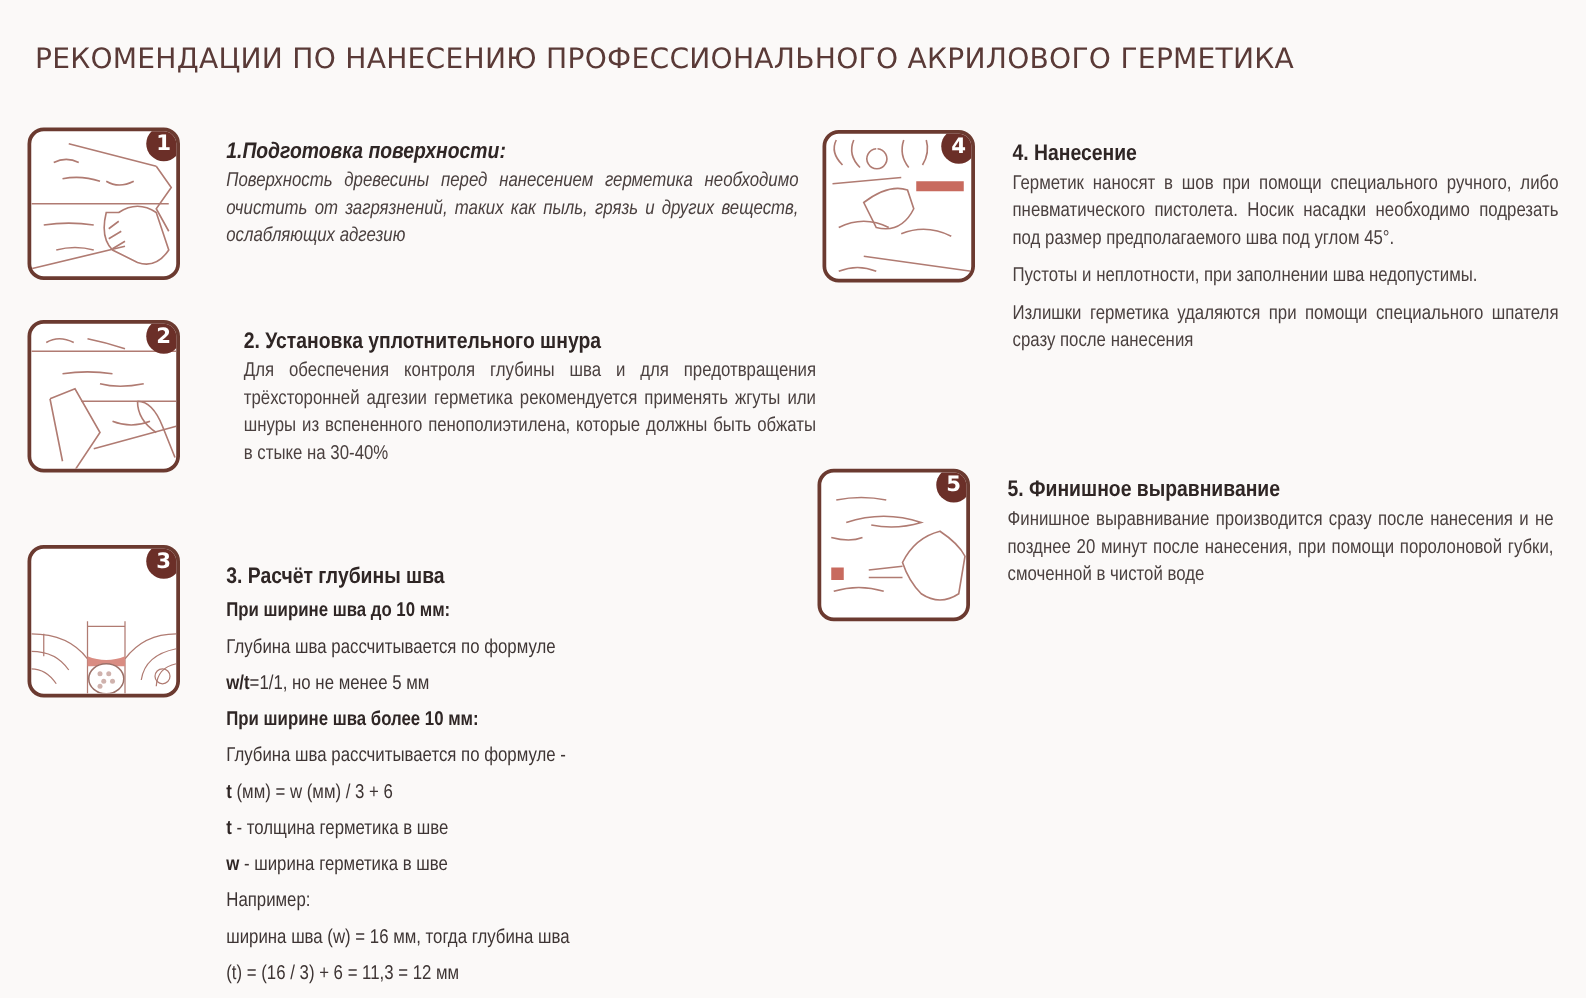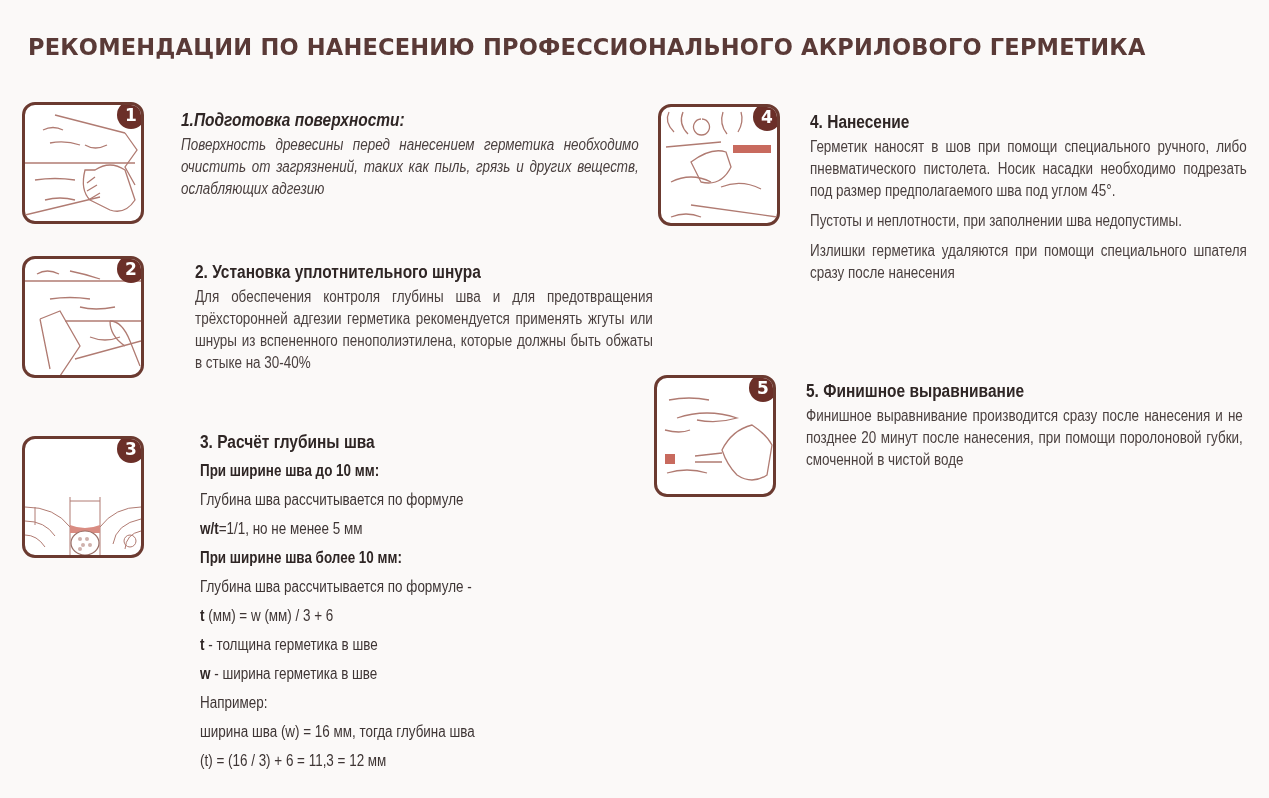--- a/index.html
+++ b/index.html
@@ -6,21 +6,21 @@
     body {
       width: 1269px; height: 798px; overflow: hidden;
       background: #fbf9f8;
       font-family: "Liberation Sans", sans-serif;
       color: #3a3130;
       position: relative;
     }
     .title {
       position: absolute; left: 28px; top: 34px;
       font-family: "DejaVu Sans", sans-serif;
-      font-weight: bold; font-size: 22.5px; letter-spacing: 0.2px;
+      font-weight: normal; font-size: 22.5px; letter-spacing: 0.2px;
       color: #5a3a37; white-space: nowrap;
     }
     .pic {
       position: absolute;
       width: 122px; height: 122px;
       border: 3px solid #6b3a30;
       border-radius: 13px;
       background: #fff;
       box-sizing: border-box;
       overflow: hidden;
@@ -113,21 +113,21 @@
     <g fill="#cfb2ad">
         <circle cx="55" cy="100" r="2"></circle>
         <circle cx="62" cy="100" r="2"></circle>
         <circle cx="58" cy="106" r="2"></circle>
         <circle cx="65" cy="106" r="2"></circle>
         <circle cx="55" cy="110" r="2"></circle>
       </g>
   </svg>
   <div class="badge">3</div>
 </div>
-<div class="txt" style="left:181px;top:432px;margin-left:19px;">
+<div class="txt" style="left:181px;top:450px;">
   <div class="h">3. Расчёт глубины шва</div>
   <div class="line"><b>При ширине шва до 10 мм:</b><span></span></div>
   <div class="line"><b></b><span>Глубина шва рассчитывается по формуле</span></div>
   <div class="line"><b>w/t</b><span>=1/1, но не менее 5 мм</span></div>
   <div class="line"><b>При ширине шва более 10 мм:</b><span></span></div>
   <div class="line"><b></b><span>Глубина шва рассчитывается по формуле -</span></div>
   <div class="line"><b>t</b><span> (мм) = w (мм) / 3 + 6</span></div>
   <div class="line"><b>t</b><span> - толщина герметика в шве</span></div>
   <div class="line"><b>w</b><span> - ширина герметика в шве</span></div>
   <div class="line"><b></b><span>Например:</span></div>

